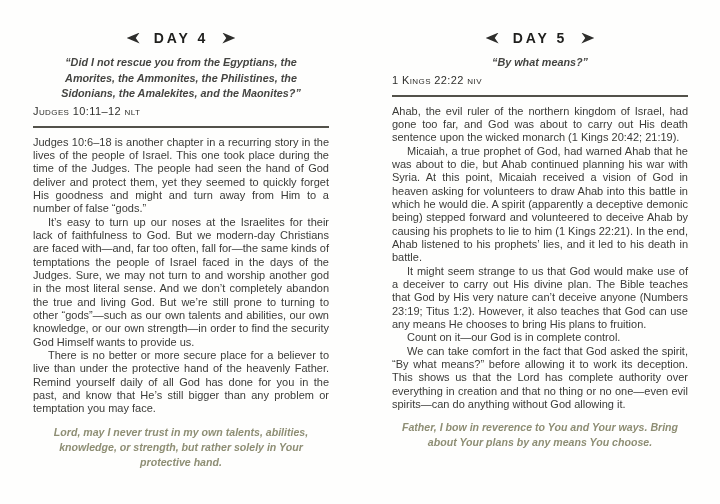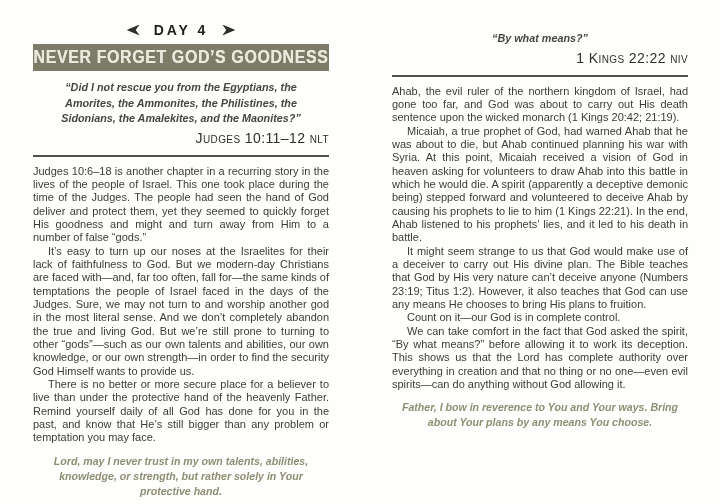--- a/index.html
+++ b/index.html
@@ -5,21 +5,21 @@
   * { margin: 0; padding: 0; box-sizing: border-box; }
   html, body { width: 720px; height: 504px; }
   body {
     background: #fefefd;
     font-family: "Liberation Sans", sans-serif;
     color: #3b3b38;
     overflow: hidden;
   }
   .spread { display: flex; width: 720px; height: 504px; }
   .page { width: 360px; height: 504px; padding-top: 22px; }
-  .page-inner { width: 296px; margin: 0 auto; }
+  .page-inner { width: 296px; margin: 8px auto; }
   .page.left .page-inner { margin-left: 33px; }
   .page.right .page-inner { margin-left: 32px; }
 
   .day-header {
     display: flex; align-items: center; justify-content: center;
     gap: 14px; margin-bottom: 6px;
   }
   .day-label {
     font-size: 14px; font-weight: 700; letter-spacing: 3px;
     color: #1f1f1d;
@@ -50,24 +50,24 @@
     font-size: 10.8px;
     line-height: 15.5px;
     color: #454542;
     text-align: center;
     max-width: 256px;
     margin: 9px auto 0 auto;
     font-weight: bold;
   }
   .reference {
     font-variant: small-caps;
-    font-size: 14px;
+    font-size: 11px;
     letter-spacing: 0.4px;
     color: #2f2f2c;
-    text-align: right;
+    text-align: left;
     margin-top: 3px;
   }
   .divider {
     border: none;
     border-top: 2px solid #53524a;
     margin-top: 9px;
   }
 
   .body-text { margin-top: 8px; }
   .body-text p {
@@ -94,40 +94,42 @@
 
 <div class="spread">
 
   <div class="page left">
     <div class="page-inner">
       <div class="day-header">
         <span class="arrow left"></span>
         <span class="day-label">DAY 4</span>
         <span class="arrow right"></span>
       </div>
-      <div class="banner">
-        <span class="banner-title">NEVER FORGET GOD’S GOODNESS</span>
-      </div>
       <div class="quote">“Did I not rescue you from the Egyptians, the Amorites, the Ammonites, the Philistines, the Sidonians, the Amalekites, and the Maonites?”</div>
       <div class="reference">
         <span>Judges 10:11–12</span>
         <span>nlt</span>
       </div>
       <hr class="divider">
       <div class="body-text">
         <p>Judges 10:6–18 is another chapter in a recurring story in the lives of the people of Israel. This one took place during the time of the Judges. The people had seen the hand of God deliver and protect them, yet they seemed to quickly forget His goodness and might and turn away from Him to a number of false “gods.”</p>
         <p>It’s easy to turn up our noses at the Israelites for their lack of faithfulness to God. But we modern-day Christians are faced with—and, far too often, fall for—the same kinds of temptations the people of Israel faced in the days of the Judges. Sure, we may not turn to and worship another god in the most literal sense. And we don’t completely abandon the true and living God. But we’re still prone to turning to other “gods”—such as our own talents and abilities, our own knowledge, or our own strength—in order to find the security God Himself wants to provide us.</p>
         <p>There is no better or more secure place for a believer to live than under the protective hand of the heavenly Father. Remind yourself daily of all God has done for you in the past, and know that He’s still bigger than any problem or temptation you may face.</p>
       </div>
       <div class="prayer">Lord, may I never trust in my own talents, abilities, knowledge, or strength, but rather solely in Your protective hand.</div>
     </div>
   </div>
 
   <div class="page right">
     <div class="page-inner">
+      <div class="day-header">
+        <span class="arrow left"></span>
+        <span class="day-label">DAY 5</span>
+        <span class="arrow right"></span>
+      </div>
       <div class="quote">“By what means?”</div>
       <div class="reference">
         <span>1 Kings 22:22</span>
         <span>niv</span>
       </div>
       <hr class="divider">
       <div class="body-text">
         <p>Ahab, the evil ruler of the northern kingdom of Israel, had gone too far, and God was about to carry out His death sentence upon the wicked monarch (1 Kings 20:42; 21:19).</p>
         <p>Micaiah, a true prophet of God, had warned Ahab that he was about to die, but Ahab continued planning his war with Syria. At this point, Micaiah received a vision of God in heaven asking for volunteers to draw Ahab into this battle in which he would die. A spirit (apparently a deceptive demonic being) stepped forward and volunteered to deceive Ahab by causing his prophets to lie to him (1 Kings 22:21). In the end, Ahab listened to his prophets’ lies, and it led to his death in battle.</p>
         <p>It might seem strange to us that God would make use of a deceiver to carry out His divine plan. The Bible teaches that God by His very nature can’t deceive anyone (Numbers 23:19; Titus 1:2). However, it also teaches that God can use any means He chooses to bring His plans to fruition.</p>

